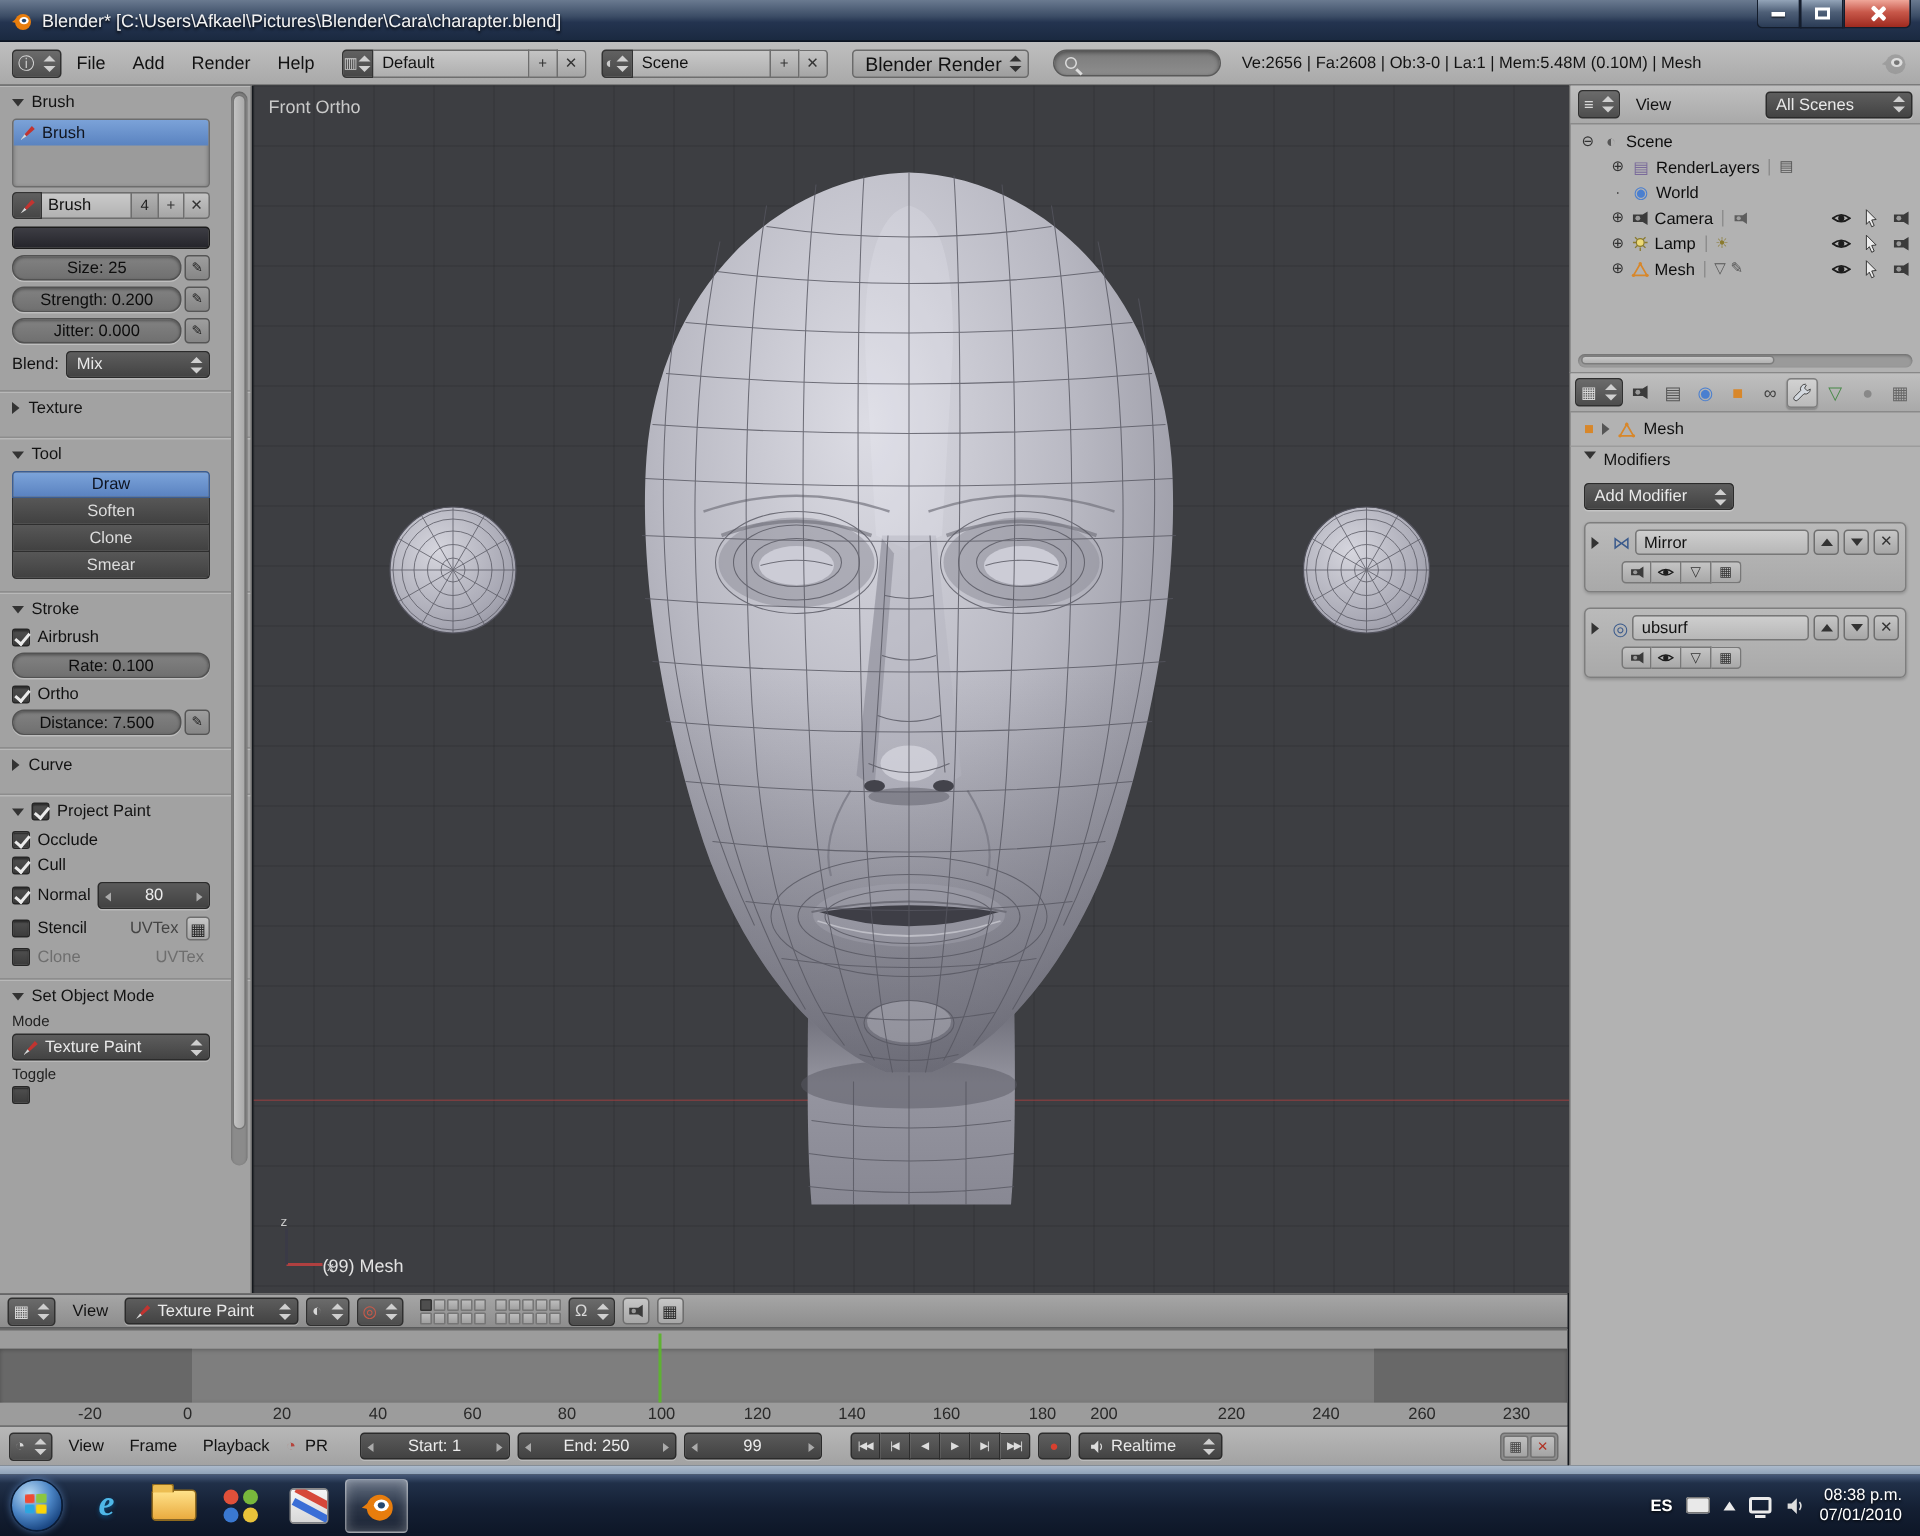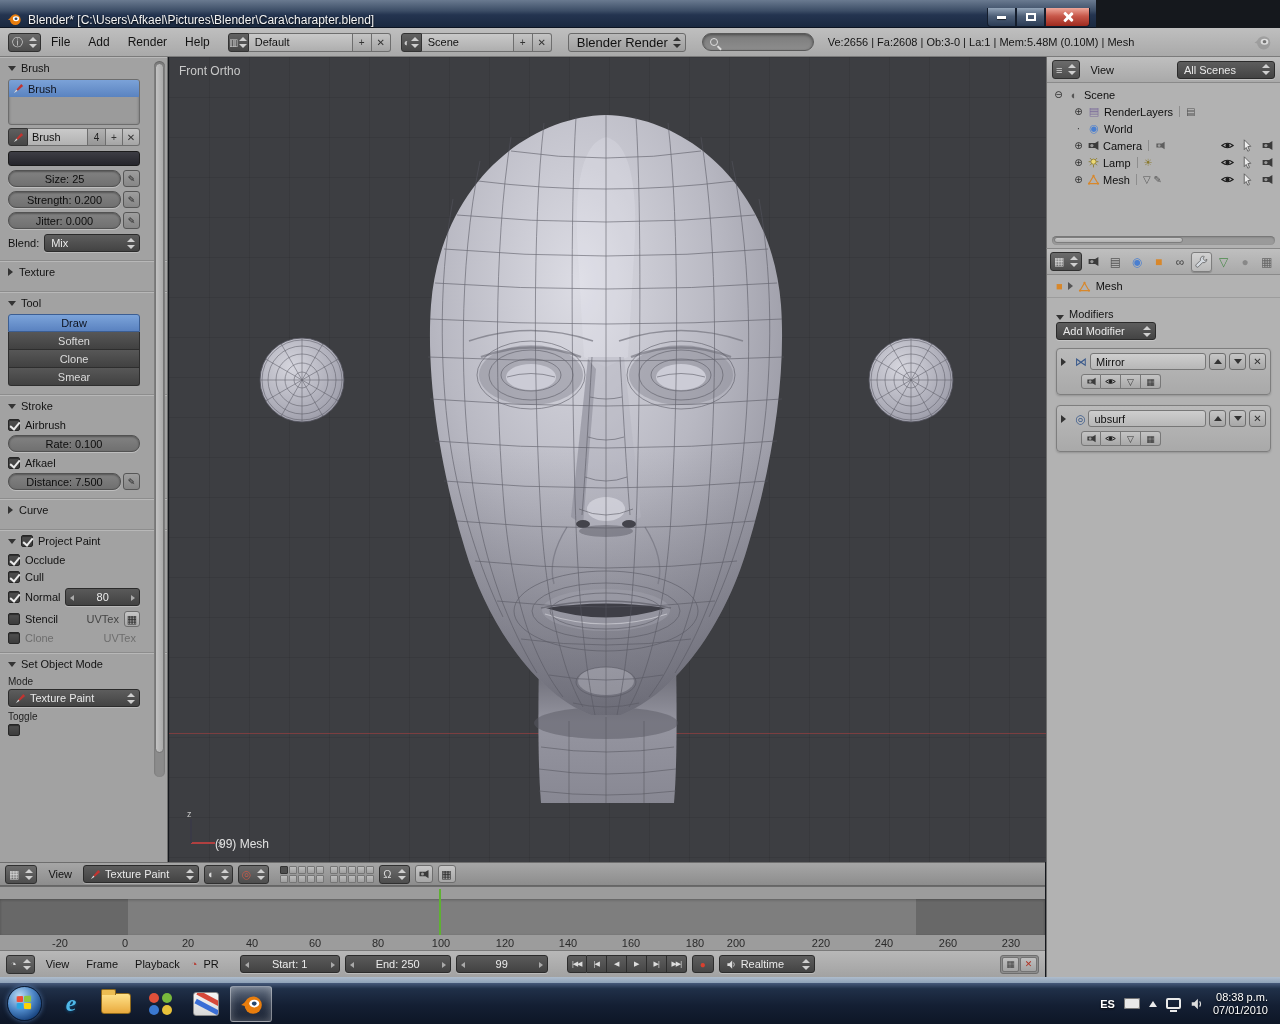--- a/index.html
+++ b/index.html
@@ -1,20 +1,20 @@
 <!DOCTYPE html>
 <html><head>
 <meta charset="utf-8">
 <style>
 *{box-sizing:border-box;margin:0;padding:0}
 body{width:1280px;height:1024px;position:relative;overflow:hidden;background:#15181d;
  font-family:"Liberation Sans","DejaVu Sans",sans-serif;-webkit-font-smoothing:antialiased}
 .abs{position:absolute}
 
-#titlebar{left:0;top:0;width:1096px;height:28px;background:linear-gradient(#6a7a90 0%,#3c4d66 40%,#243450 55%,#1a2940 100%);display:flex;align-items:flex-end;padding:0 6px;border-bottom:1px solid #0c1422}
+#titlebar{left:0;top:0;width:1280px;height:28px;background:linear-gradient(#6a7a90 0%,#3c4d66 40%,#243450 55%,#1a2940 100%);display:flex;align-items:center;padding:0 6px;border-bottom:1px solid #0c1422}
 #titlebar .title{color:#f3f3f3;font-size:12px;margin-left:6px;text-shadow:0 1px 2px #000;white-space:nowrap}
 .winbtns{margin-left:auto;display:flex;margin-top:-8px}
 .winbtn{width:29px;height:19px;border:1px solid #141d2c;border-top:none;display:flex;align-items:center;justify-content:center;background:linear-gradient(#93a4b8,#4e5f77 45%,#2b3c56)}
 .winbtn.min{border-radius:0 0 0 4px}
 .winbtn.close{width:45px;background:linear-gradient(#efa79a,#c8584a 45%,#9e2a1f);border-radius:0 0 4px 0}
 .wb-bar{width:9px;height:3px;background:#fff;box-shadow:0 1px 1px #0009}
 .wb-box{width:10px;height:8px;border:2px solid #fff}
 .wb-x{position:relative;width:12px;height:12px}
 .wb-x::before,.wb-x::after{content:"";position:absolute;left:5px;top:0;width:2.5px;height:12px;background:#fff;border-radius:1px}
 .wb-x::before{transform:rotate(45deg)}.wb-x::after{transform:rotate(-45deg)}
@@ -103,21 +103,21 @@
 .otoggles{position:absolute;right:6px;display:flex;gap:7px;align-items:center}
 .oscroll{position:absolute;left:5px;right:5px;bottom:3px;height:9px;background:#9a9a9a;border-radius:5px;box-shadow:inset 0 1px 2px rgba(0,0,0,.3)}
 .oscroll .thumb{position:absolute;left:2px;top:1px;height:6px;width:58%;background:linear-gradient(#c8c8c8,#b2b2b2);border:1px solid #7d7d7d;border-radius:4px}
 
 #props{left:1046px;top:248px;width:234px;height:729px;background:#b2b2b2;border-left:1px solid #6c6c6c;border-top:1px solid #888}
 .phead{height:26px;background:linear-gradient(#bfbfbf,#a9a9a9);border-bottom:1px solid #8a8a8a;display:flex;align-items:center;padding:0 3px;gap:1px}
 .ptab{width:22px;height:20px;border-radius:3px;display:flex;align-items:center;justify-content:center;font-size:12px;color:#3a3a3a}
 .ptab.active{background:linear-gradient(#d2d2d2,#bababa);border:1px solid #7e7e7e;box-shadow:0 1px 1px rgba(0,0,0,.2)}
 .pcrumb{height:23px;display:flex;align-items:center;padding:0 9px;gap:5px;font-size:11px;color:#101010;border-bottom:1px solid #9c9c9c}
 .crumb-sep{width:0;height:0;border-top:4px solid transparent;border-bottom:4px solid transparent;border-left:5px solid #555}
-.ppanel-h{height:19px;display:flex;align-items:flex-end;font-size:11px;color:#131313;padding:0 9px;margin-top:3px}
+.ppanel-h{height:19px;display:flex;align-items:flex-start;font-size:11px;color:#131313;padding:0 9px;margin-top:3px}
 .addmod{width:100px;margin:2px 0 8px 9px}
 .modbox{margin:0 9px 10px;background:linear-gradient(#bababa,#a9a9a9);border:1px solid #7e7e7e;border-radius:4px;padding:4px;box-shadow:0 1px 2px rgba(0,0,0,.18)}
 .mod-head{display:flex;align-items:center;gap:3px}
 .mod-name{flex:1;height:17px;background:linear-gradient(#cecece,#b7b7b7);border:1px solid #777;border-radius:3px;font-size:11px;color:#111;display:flex;align-items:center;padding:0 5px}
 .mbtn{width:17px;height:17px;border-radius:3px;background:linear-gradient(#c6c6c6,#a7a7a7);border:1px solid #6e6e6e;display:flex;align-items:center;justify-content:center;font-size:10px;color:#333;flex:none;position:relative}
 .mbtn .up{width:0;height:0;border-left:4px solid transparent;border-right:4px solid transparent;border-bottom:5px solid #333}
 .mbtn .dn{width:0;height:0;border-left:4px solid transparent;border-right:4px solid transparent;border-top:5px solid #333}
 .mod-icons{display:flex;margin:4px 0 1px 20px}
 .mico{width:20px;height:15px;background:linear-gradient(#c4c4c4,#a8a8a8);border:1px solid #787878;border-left-width:0;display:flex;align-items:center;justify-content:center;font-size:9px;color:#333}
 .mico:first-child{border-left-width:1px;border-radius:3px 0 0 3px}
@@ -337,21 +337,21 @@
       </div>
     <div class="crow">
         <span class="chk on"></span>
         <span>Airbrush</span>
       </div>
     <div class="srow">
         <div class="slider">Rate: 0.100</div>
       </div>
     <div class="crow">
         <span class="chk on"></span>
-        <span>Afkael</span>
+        <span>Ortho</span>
       </div>
     <div class="srow">
       <div class="slider">Distance: 7.500</div>
       <div class="pbtn">✎</div>
     </div>
   </div>
 
   <div class="tpanel">
     <div class="ph">
         <span class="tri closed"></span>

